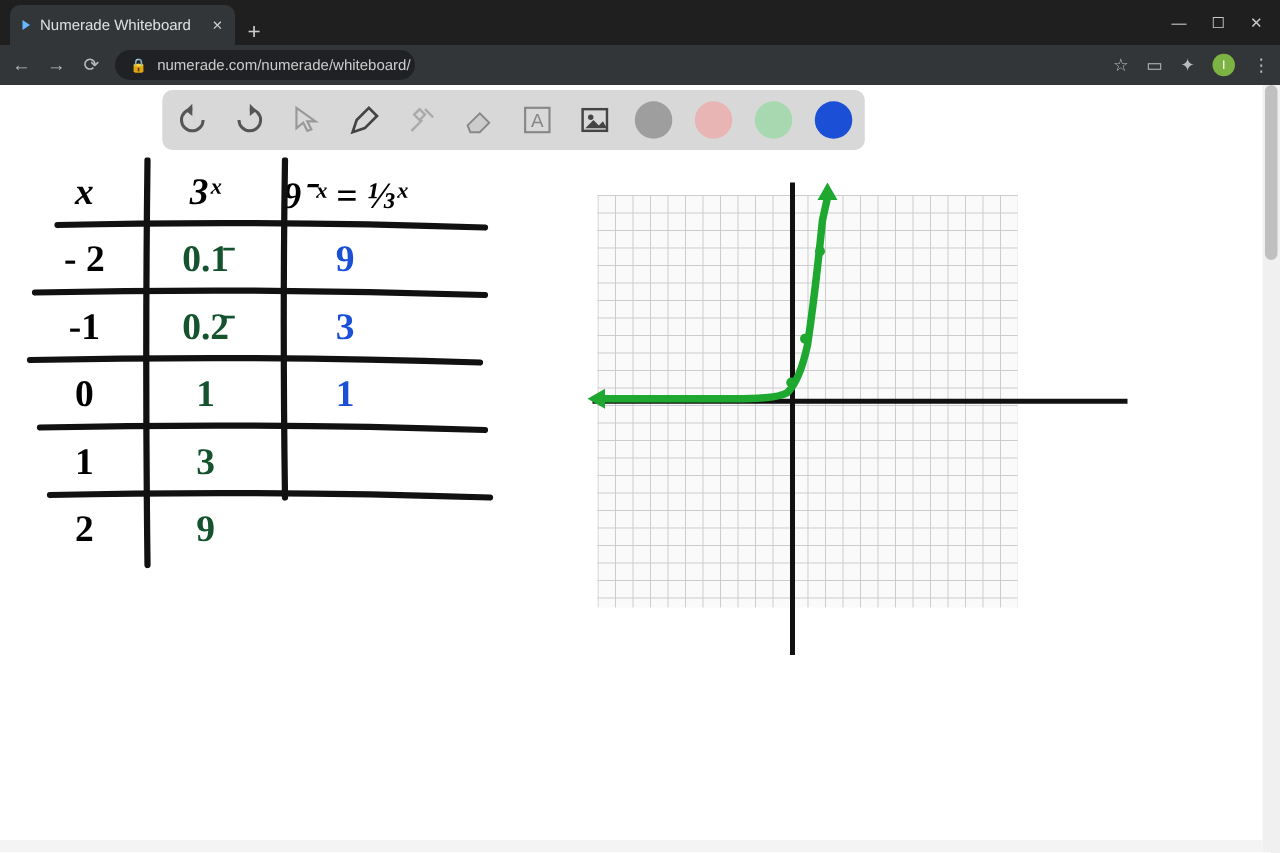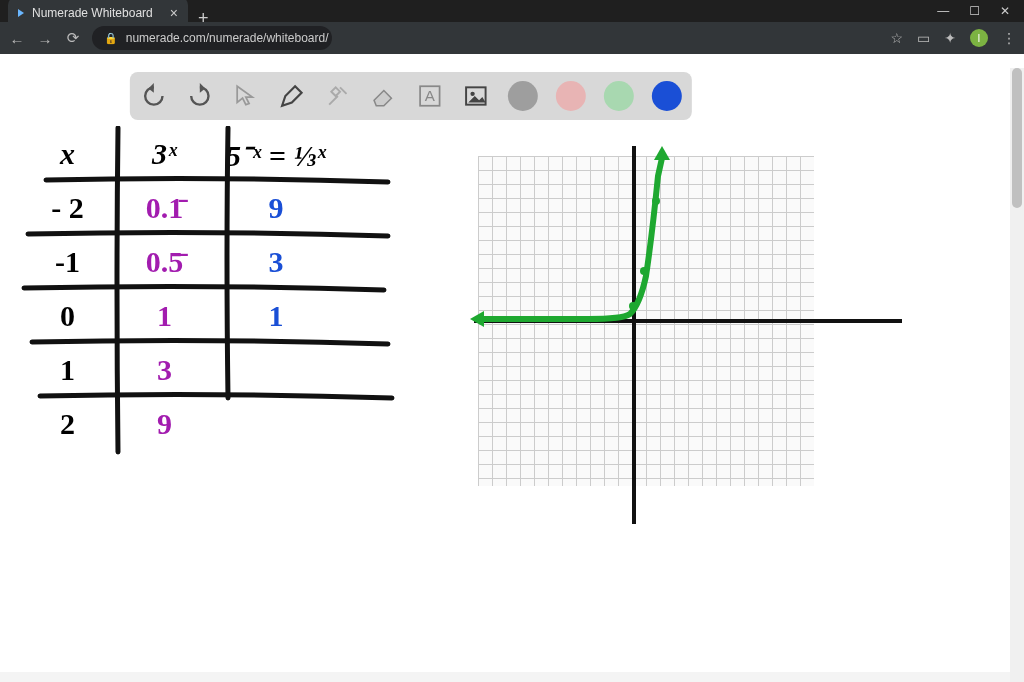--- a/index.html
+++ b/index.html
@@ -1,19 +1,19 @@
 <!DOCTYPE html>
 <html><head>
 <meta charset="utf-8">
 <style>
 * { margin: 0; padding: 0; box-sizing: border-box; }
 body { font-family: -apple-system, "Segoe UI", sans-serif; background: #fff; width: 1024px; height: 682px; overflow: hidden; position: relative; }
 
 
-.titlebar { background: #1f1f1f; height: 22px; display: flex; align-items: center; justify-content: space-between; }
+.titlebar { background: #1f1f1f; height: 36px; display: flex; align-items: center; justify-content: space-between; }
 .tabs { display: flex; align-items: flex-end; height: 36px; padding-left: 8px; }
 .tab { background: #323639; color: #e0e0e0; height: 32px; display: flex; align-items: center; padding: 0 10px; border-radius: 8px 8px 0 0; font-size: 12px; gap: 8px; min-width: 180px; margin-top: 4px; }
 .tab .favicon { width: 0; height: 0; border-left: 6px solid #6ab7ff; border-top: 4px solid transparent; border-bottom: 4px solid transparent; }
 .tab-close { color: #ccc; font-size: 14px; cursor: pointer; margin-left: auto; }
 .new-tab { color: #ccc; font-size: 18px; padding: 0 10px; cursor: pointer; }
 .win-controls { display: flex; align-items: center; gap: 20px; padding: 0 14px; color: #ccc; }
 .win-controls span { font-size: 12px; cursor: pointer; }
 
 .addrbar { background: #323639; height: 32px; display: flex; align-items: center; padding: 0 8px; gap: 10px; }
 .nav-btn { color: #bbb; font-size: 15px; cursor: pointer; width: 18px; text-align: center; }
@@ -35,21 +35,21 @@
 .swatch { width: 30px; height: 30px; border-radius: 50%; cursor: pointer; }
 .sw-gray { background: #9e9e9e; }
 .sw-pink { background: #e8b4b4; }
 .sw-green { background: #a8d8b0; }
 .sw-blue { background: #1a4fd6; }
 
 
 .hand-table { position: absolute; top: 58px; left: 18px; font-family: "Comic Sans MS", cursive; }
 .hand-table td { padding: 4px 12px; text-align: center; font-size: 30px; font-weight: 600; position: relative; min-width: 95px; height: 52px; vertical-align: middle; }
 .hand-table .hdr { font-size: 28px; font-style: italic; }
-.hand-table .col2 { color: #a21caf; }
+.hand-table .col2 { color: #14532d; }
 .hand-table .col3 { color: #1a4fd6; }
 .table-svg { position: absolute; top: 58px; left: 18px; pointer-events: none; }
 
 
 .graph { position: absolute; top: 88px; left: 478px; width: 336px; height: 330px; }
 .grid-bg { position: absolute; inset: 0; background-image: linear-gradient(#ccc 1px, transparent 1px), linear-gradient(90deg, #ccc 1px, transparent 1px); background-size: 14px 14px; background-color: #fafafa; }
 .axis-x { position: absolute; top: 163px; left: -4px; right: -88px; height: 4px; background: #111; }
 .axis-y { position: absolute; top: -10px; bottom: -38px; left: 154px; width: 4px; background: #111; }
 .curve { position: absolute; top: -10px; left: -10px; }
 .exp-curve { stroke: #1ea830; stroke-width: 6; fill: none; stroke-linecap: round; }
@@ -154,30 +154,30 @@
     <div class="swatch sw-pink"></div>
     <div class="swatch sw-green"></div>
     <div class="swatch sw-blue"></div>
   </div>
 
   <table class="hand-table">
     <tbody>
         <tr class="hdr">
       <td>x</td>
       <td>3ˣ</td>
-      <td>5⁻ˣ = ⅓ˣ</td>
+      <td>9⁻ˣ = ⅓ˣ</td>
     </tr>
     <tr>
           <td>- 2</td>
           <td class="col2">0.1̄</td>
           <td class="col3">9</td>
         </tr>
     <tr>
           <td>-1</td>
-          <td class="col2">0.5̄</td>
+          <td class="col2">0.2̄</td>
           <td class="col3">3</td>
         </tr>
     <tr>
           <td>0</td>
           <td class="col2">1</td>
           <td class="col3">1</td>
         </tr>
     <tr>
           <td>1</td>
           <td class="col2">3</td>

